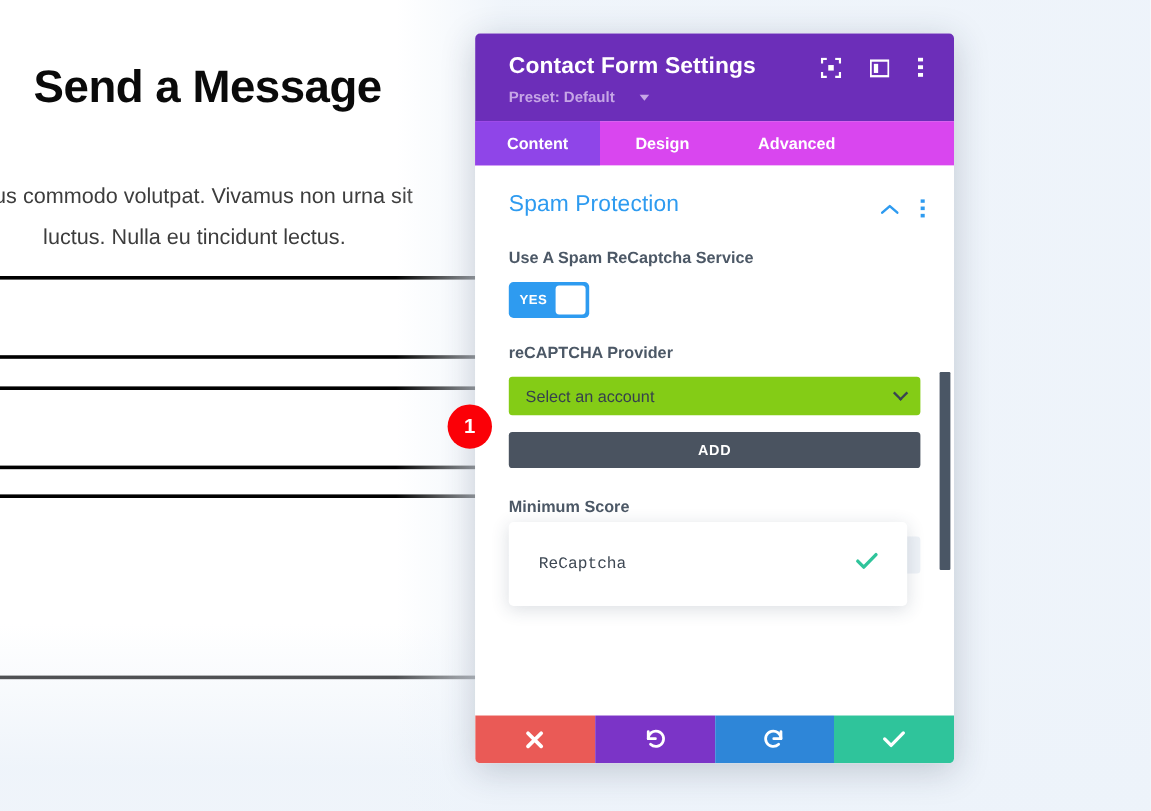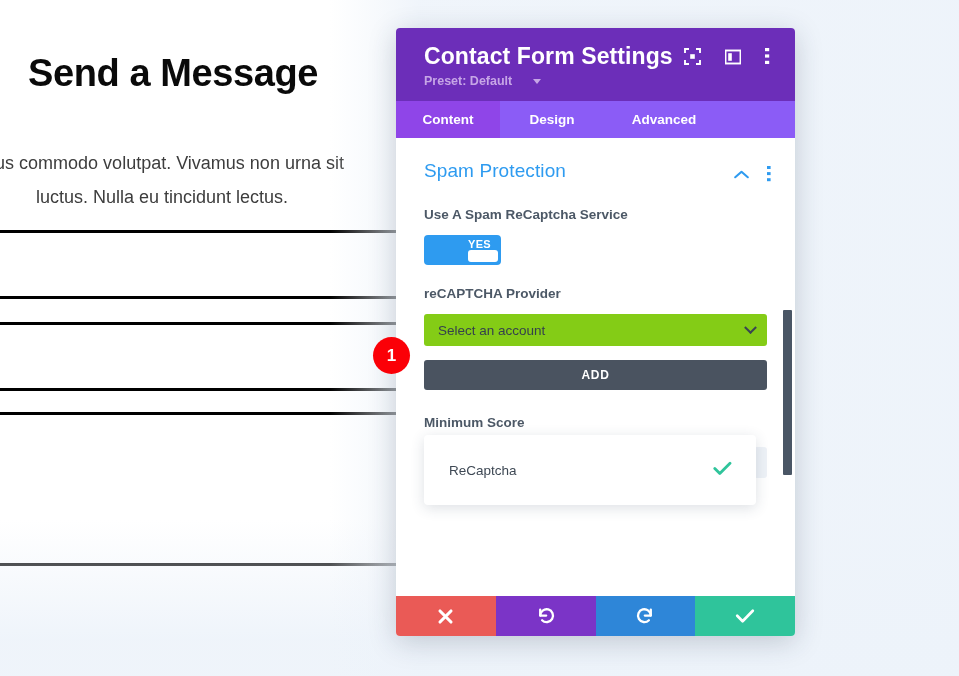--- a/index.html
+++ b/index.html
@@ -112,21 +112,21 @@
     padding: 16px 23px 13px 28px;
     display: flex;
     align-items: flex-start;
     border-radius: 4px 4px 0 0;
   }
 
   .titlebar-text { flex: 1 1 auto; min-width: 0; }
 
   .modal-title {
     color: #ffffff;
-    font-size: 23px;
+    font-size: 19px;
     font-weight: 700;
     line-height: 24px;
     letter-spacing: .1px;
   }
 
   .modal-preset {
     margin-top: 6px;
     color: #c6a6e6;
     font-size: 12.5px;
     font-weight: 700;
@@ -147,21 +147,21 @@
     align-items: center;
     gap: 24px;
     padding-top: 4px;
     margin-right: 2px;
   }
   .titlebar-icons svg { display: block; }
 
   
   .modal-tabs {
     display: flex;
-    background: #8b5cf6;
+    background: #d946ef;
     height: 37px;
   }
   .modal-tab {
     display: flex;
     align-items: center;
     justify-content: center;
     color: #ffffff;
     font-size: 13.5px;
     font-weight: 700;
     cursor: pointer;
@@ -205,28 +205,27 @@
     color: #4c5866;
     font-size: 13.5px;
     font-weight: 600;
     line-height: 20px;
     margin-top: 23px;
   }
 
   
   .toggle {
     margin-top: 10px;
-    width: 77px; height: 30px;
+    width: 67px; height: 30px;
     border-radius: 4px;
     background: #2e9bf0;
     display: flex;
-    align-items: flex-end;
+    align-items: center;
     padding: 3px;
     cursor: pointer;
-    flex-direction: column;
   }
   .toggle-label {
     color: #ffffff;
     font-size: 11px;
     font-weight: 700;
     letter-spacing: .3px;
     padding: 0 7px 0 6px;
   }
   .toggle-knob {
     width: 30px; height: 24px;
@@ -313,20 +312,21 @@
   #service-provider-menu {
     position: absolute;
     left: 28px;
     top: 297px;
     width: 332px;
     background: #ffffff;
     border-radius: 4px;
     box-shadow: 0 3px 14px rgba(45,60,85,.16);
     z-index: 25;
     padding: 4px 0;
+    font-family: Liberation Mono, monospace;
   }
   .menu-option {
     height: 62px;
     display: flex;
     align-items: center;
     padding: 0 24px 0 25px;
     cursor: pointer;
   }
   .menu-option-label {
     flex: 1 1 auto;

